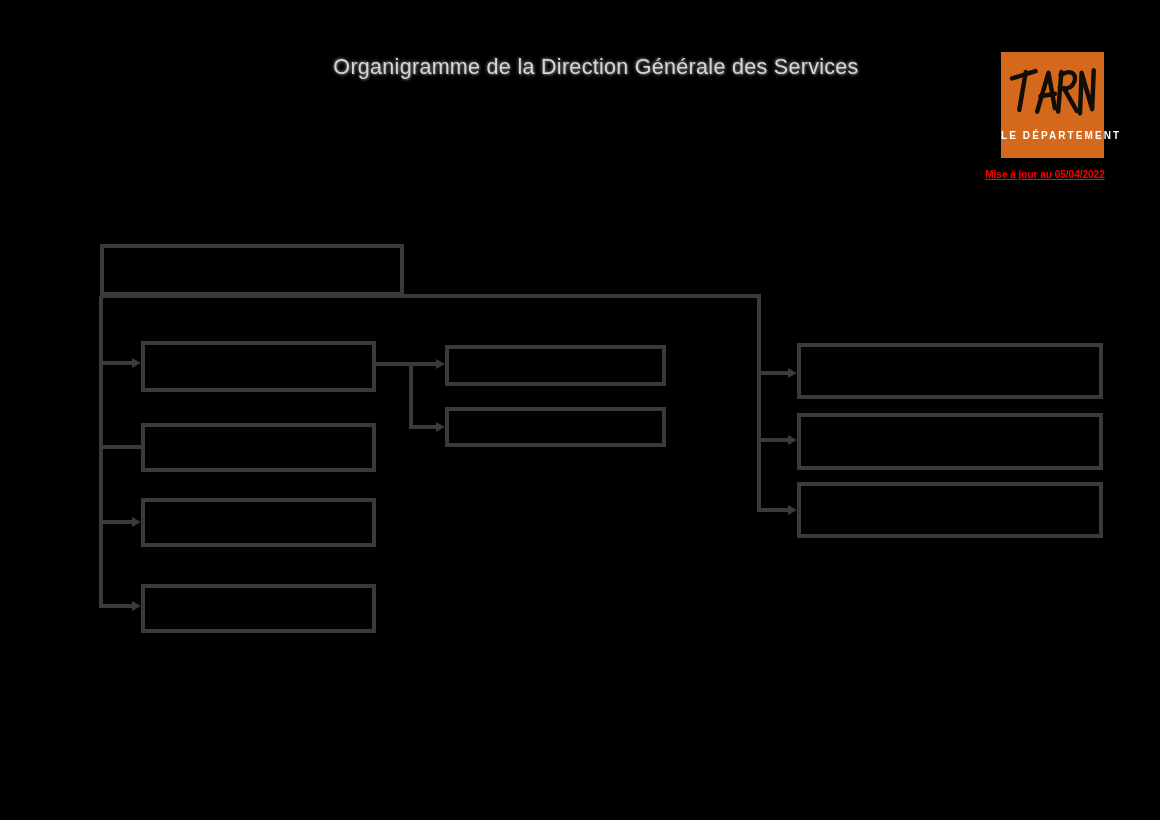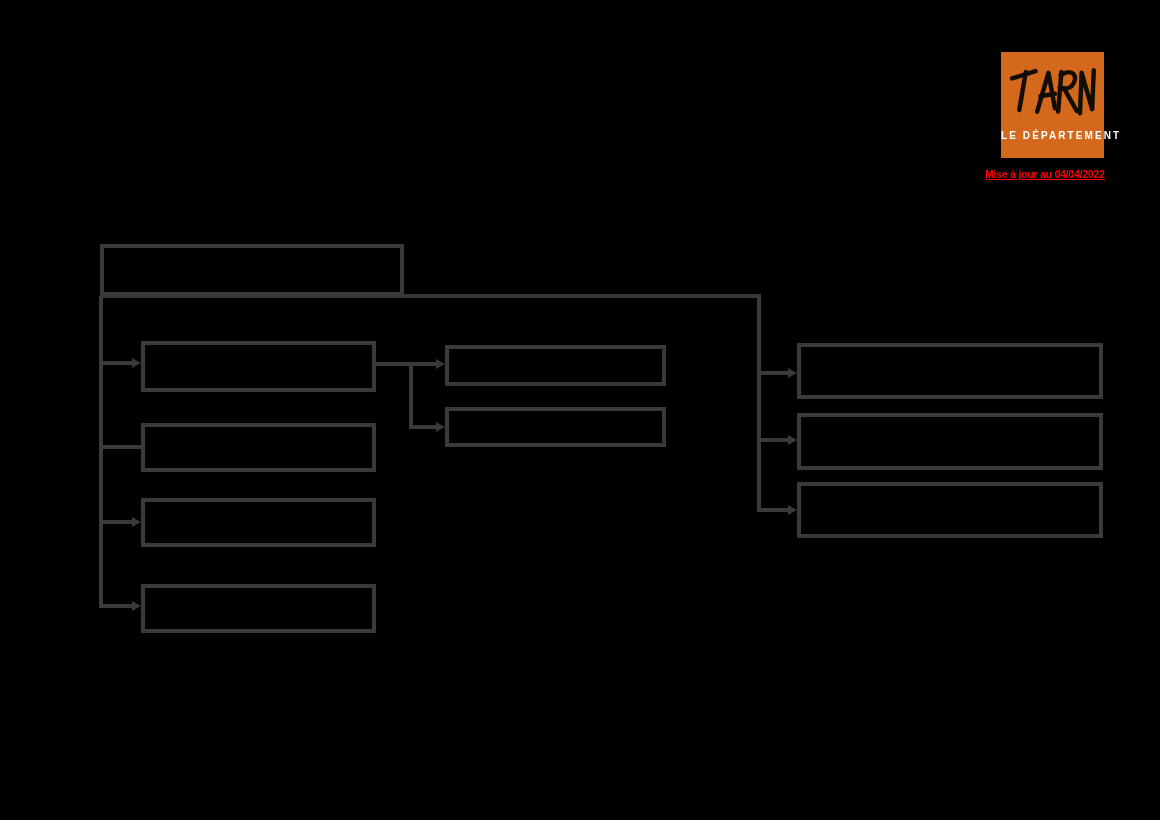--- a/index.html
+++ b/index.html
@@ -44,36 +44,37 @@
     position:absolute;left:984px;top:169px;width:122px;text-align:center;
     font-size:10px;font-weight:bold;color:var(--note-red);
     text-decoration:underline;white-space:nowrap;
   }
 </style>
 </head>
 <body>
 
 <div class="stage">
 
+  <div class="page-title">Organigramme de la Direction Générale des Services</div>
 
   <div class="logo">
     <svg width="89" height="58" viewBox="0 0 110 66" fill="none" stroke="#120d05" stroke-width="5.5" stroke-linecap="round" stroke-linejoin="round" aria-label="TARN">
       <path d="M5 15 L34 6"></path>
       <path d="M22 7 L14 54"></path>
       <path d="M36 56 L50 8 L58 52"></path>
       <path d="M40 37 L58 34"></path>
       <path d="M66 7 L62 56"></path>
       <path d="M65 11 C80 1 88 13 79 24 C74 29 66 28 64 26"></path>
       <path d="M69 27 L85 55"></path>
       <path d="M89 58 L91 8 L104 53 L106 5"></path>
     </svg>
     <div class="logo-subtitle">LE DÉPARTEMENT</div>
   </div>
 
-  <div class="update-note">Mise à jour au 04/04/2022</div>
+  <div class="update-note">Mise à jour au 05/04/2022</div>
 
   <div>
 
     <div class="box" style="left:100px;top:244px;width:304px;height:52px"></div>
 
     <div class="box" style="left:141px;top:341px;width:235px;height:51px"></div>
     <div class="box" style="left:141px;top:423px;width:235px;height:49px"></div>
     <div class="box" style="left:141px;top:498px;width:235px;height:49px"></div>
     <div class="box" style="left:141px;top:584px;width:235px;height:49px"></div>
 

